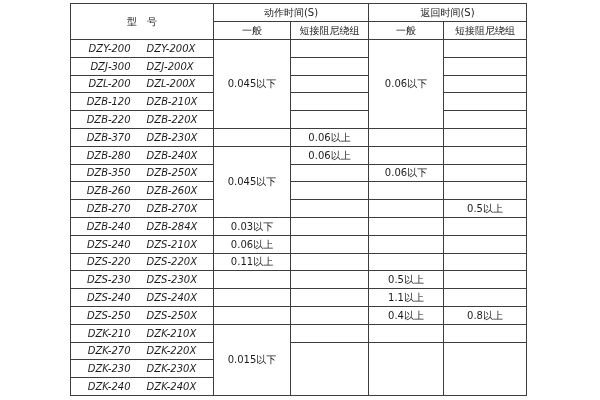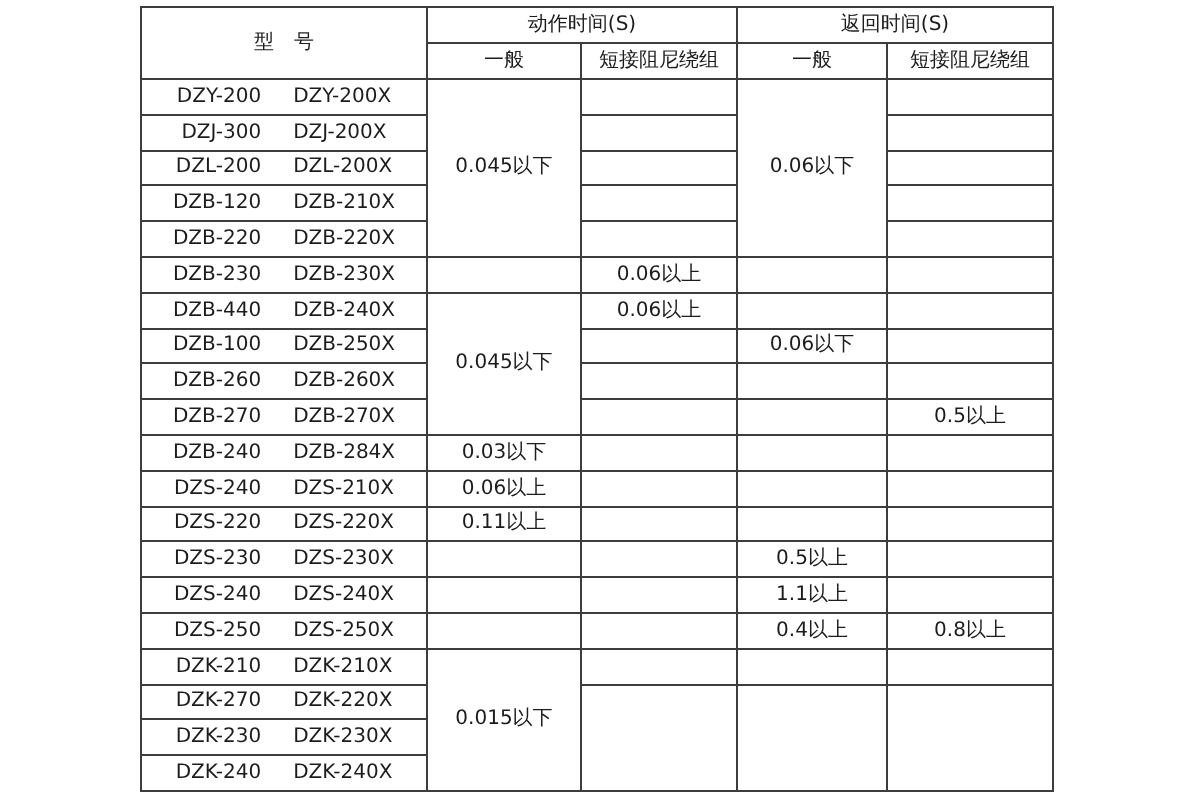--- a/index.html
+++ b/index.html
@@ -40,20 +40,21 @@
     white-space: nowrap;
   }
   .spec thead tr { height: 18px; }
   .spec tbody tr { height: 17.8px; }
 
   .model-pair {
     display: flex;
     justify-content: center;
     align-items: center;
     gap: 16px;
+    font-style: italic;
   }
 </style>
 </head>
 <body>
 
 <div class="table-wrap">
 <table class="spec">
   <colgroup>
     <col class="c-model">
         <col class="c-act-gen">
@@ -123,45 +124,45 @@
               <span>DZB-220</span>
               <span>DZB-220X</span>
             </div>
           </td>
       <td></td>
       <td></td>
     </tr>
     <tr>
       <td>
             <div class="model-pair">
-              <span>DZB-230</span>
+              <span>DZB-370</span>
               <span>DZB-230X</span>
             </div>
           </td>
       <td></td>
       <td>0.06以上</td>
       <td></td>
       <td></td>
     </tr>
     <tr>
       <td>
             <div class="model-pair">
-              <span>DZB-440</span>
+              <span>DZB-280</span>
               <span>DZB-240X</span>
             </div>
           </td>
       <td rowspan="4">0.045以下</td>
       <td>0.06以上</td>
       <td></td>
       <td></td>
     </tr>
     <tr>
       <td>
             <div class="model-pair">
-              <span>DZB-100</span>
+              <span>DZB-350</span>
               <span>DZB-250X</span>
             </div>
           </td>
       <td></td>
       <td>0.06以下</td>
       <td></td>
     </tr>
     <tr>
       <td>
             <div class="model-pair">

